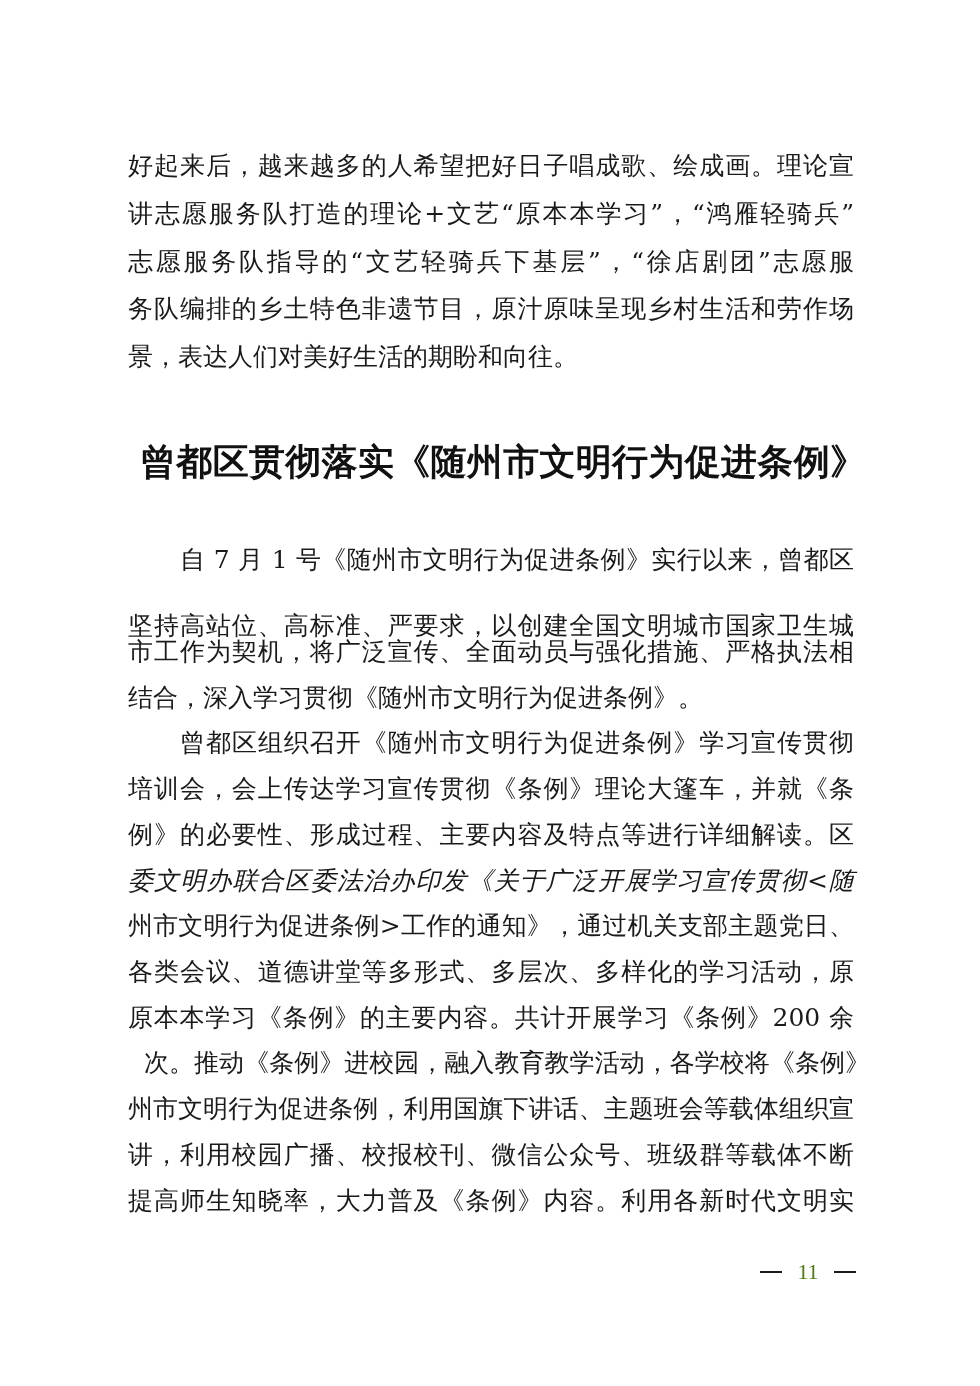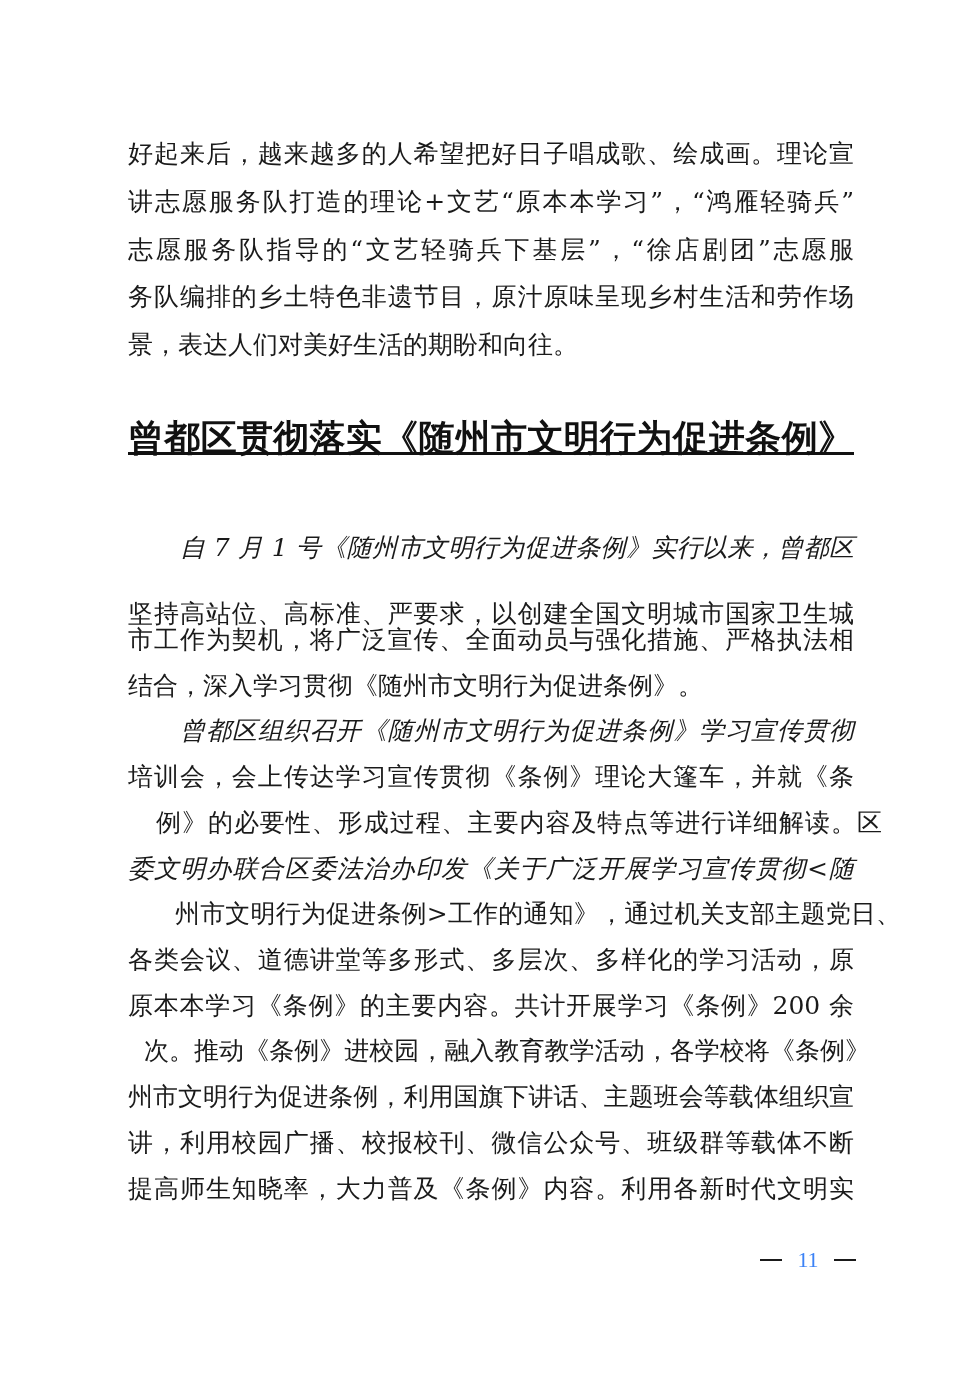--- a/index.html
+++ b/index.html
@@ -9,21 +9,21 @@
     }
     body {
       width: 980px;
       height: 1386px;
       position: relative;
       overflow: hidden;
       color: #1a1a1a;
     }
     .page {
       position: absolute;
-      left: 0; top: 4px;
+      left: 0; top: 16px;
       width: 980px;
       height: 1016px;
       background: #ffffff;
     }
     .line {
       position: absolute;
       left: 128px;
       width: 726px;
       font-family: "DejaVu Serif", "Liberation Serif", serif;
       font-size: 25px;
@@ -32,21 +32,20 @@
       text-align: justify;
       text-align-last: justify;
       letter-spacing: 0;
     }
     .line.last {
       text-align-last: left;
     }
     .line.indent {
       left: 180px;
       width: 674px;
-      font-style: italic;
     }
     .heading {
       position: absolute;
       left: 128px;
       width: 726px;
       top: 410px;
       font-family: "DejaVu Serif", "Liberation Serif", serif;
       font-size: 36px;
       font-weight: bold;
       line-height: 46px;
@@ -59,21 +58,21 @@
       position: absolute;
       left: 760px;
       top: 1242px;
       width: 96px;
       display: flex;
       align-items: center;
       justify-content: space-between;
       font-family: "Liberation Serif", "DejaVu Serif", serif;
       font-size: 22px;
       line-height: 28px;
-      color: #3b82f6;
+      color: #4d7c0f;
     }
     .page-number .dash {
       display: inline-block;
       width: 22px;
       height: 1.5px;
       background: #1a1a1a;
     }
   </style>
 </head>
 <body>
@@ -81,35 +80,35 @@
 <div class="page">
 
   <div>
     <div class="line" style="top:134px;">好起来后，越来越多的人希望把好日子唱成歌、绘成画。理论宣</div>
     <div class="line" style="top:182px;">讲志愿服务队打造的理论+文艺“原本本学习”，“鸿雁轻骑兵”</div>
     <div class="line" style="top:230px;">志愿服务队指导的“文艺轻骑兵下基层”，“徐店剧团”志愿服</div>
     <div class="line" style="top:277px;">务队编排的乡土特色非遗节目，原汁原味呈现乡村生活和劳作场</div>
     <div class="line last" style="top:325px;">景，表达人们对美好生活的期盼和向往。</div>
   </div>
 
-  <h2 class="heading" style="margin:0;text-decoration:underline;">曾都区贯彻落实《随州市文明行为促进条例》</h2>
+  <h2 class="heading" style="margin:12px;">曾都区贯彻落实《随州市文明行为促进条例》</h2>
 
   <div>
     <div class="line indent" style="top:528px;">自 7 月 1 号《随州市文明行为促进条例》实行以来，曾都区</div>
     <div class="line" style="top:574px;margin-top:20px;">坚持高站位、高标准、严要求，以创建全国文明城市国家卫生城</div>
     <div class="line" style="top:620px;">市工作为契机，将广泛宣传、全面动员与强化措施、严格执法相</div>
     <div class="line last" style="top:666px;">结合，深入学习贯彻《随州市文明行为促进条例》。</div>
   </div>
 
   <div>
     <div class="line indent" style="top:711px;">曾都区组织召开《随州市文明行为促进条例》学习宣传贯彻</div>
     <div class="line" style="top:757px;">培训会，会上传达学习宣传贯彻《条例》理论大篷车，并就《条</div>
-    <div class="line" style="top:803px;margin-left:28px;">例》的必要性、形成过程、主要内容及特点等进行详细解读。区</div>
+    <div class="line" style="top:803px;">例》的必要性、形成过程、主要内容及特点等进行详细解读。区</div>
     <div class="line" style="top:849px;font-style:italic;">委文明办联合区委法治办印发《关于广泛开展学习宣传贯彻&lt;随</div>
-    <div class="line" style="top:894px;margin-left:47px;">州市文明行为促进条例&gt;工作的通知》，通过机关支部主题党日、</div>
+    <div class="line" style="top:894px;">州市文明行为促进条例&gt;工作的通知》，通过机关支部主题党日、</div>
     <div class="line" style="top:940px;">各类会议、道德讲堂等多形式、多层次、多样化的学习活动，原</div>
     <div class="line" style="top:986px;">原本本学习《条例》的主要内容。共计开展学习《条例》200 余</div>
     <div class="line" style="top:1031px;margin-left:16px;">次。推动《条例》进校园，融入教育教学活动，各学校将《条例》</div>
     <div class="line" style="top:1077px;">州市文明行为促进条例，利用国旗下讲话、主题班会等载体组织宣</div>
     <div class="line" style="top:1123px;">讲，利用校园广播、校报校刊、微信公众号、班级群等载体不断</div>
     <div class="line" style="top:1169px;">提高师生知晓率，大力普及《条例》内容。利用各新时代文明实</div>
   </div>
 
   <div class="page-number">
     <span class="dash"></span>

